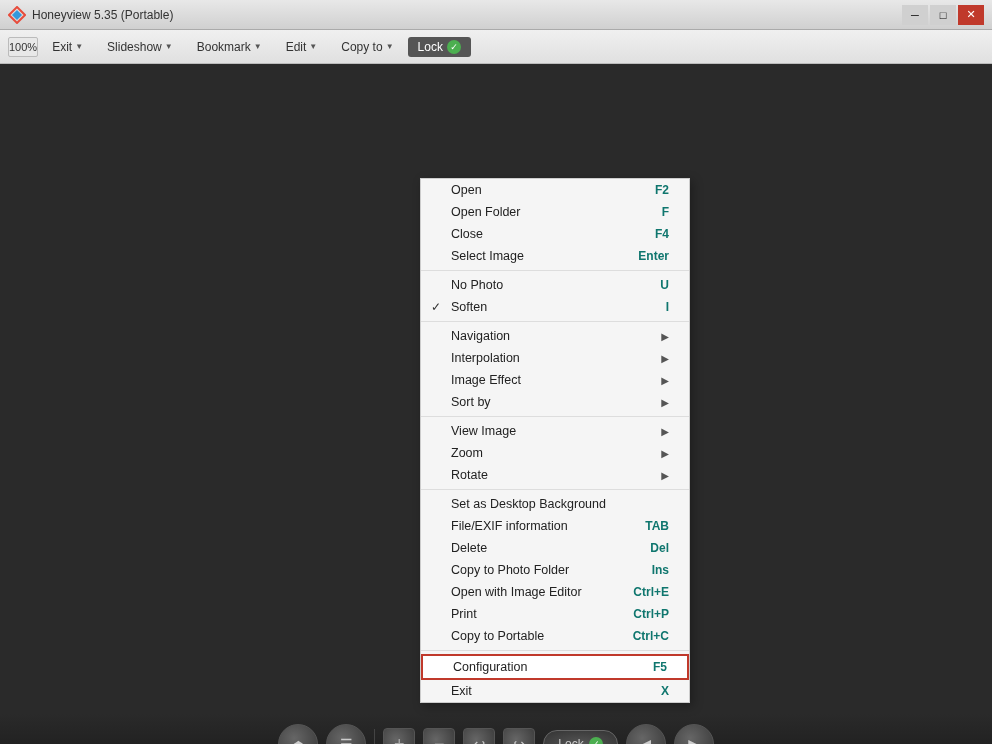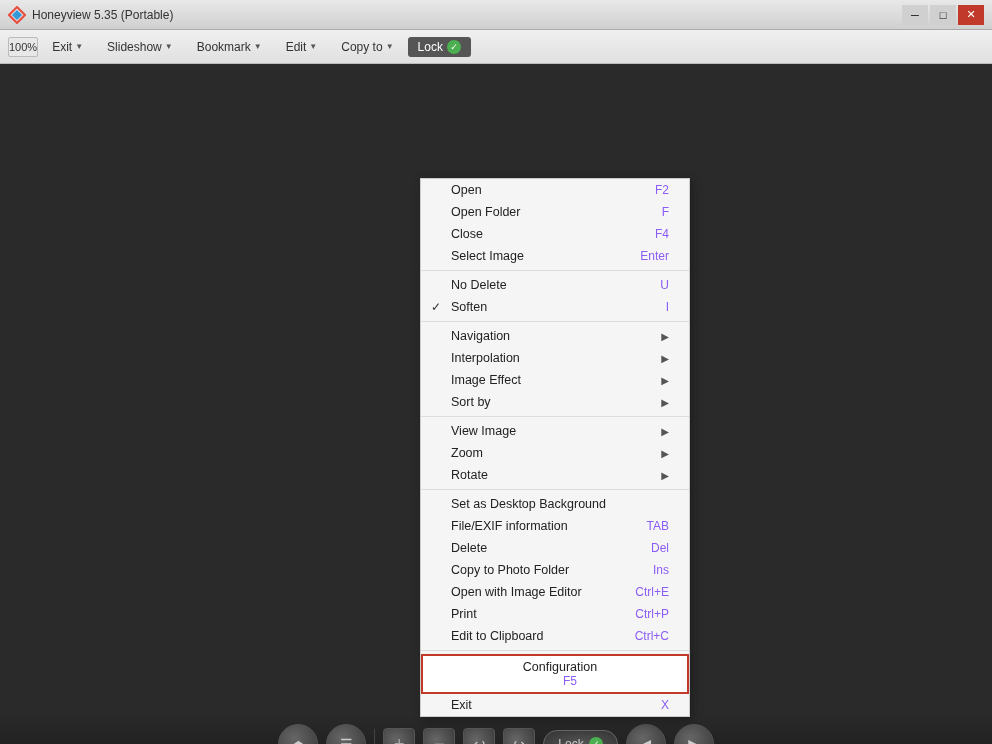--- a/index.html
+++ b/index.html
@@ -132,42 +132,42 @@
       position: relative;
       min-height: 22px;
     }
     .ctx-item .label {
       flex: 1;
       font-size: 12.5px;
       color: #222;
     }
     .ctx-item .shortcut {
       font-size: 12px;
-      color: #8b5cf6;
+      color: #0f766e;
       margin-left: 20px;
+      font-weight: bold;
     }
     .ctx-item .arrow {
       font-size: 10px;
       color: #555;
     }
     .ctx-item .checkmark {
       position: absolute;
       left: 10px;
       font-size: 12px;
       color: #333;
     }
     .ctx-separator {
       height: 1px;
       background: #ddd;
       margin: 3px 0;
     }
     .ctx-item.highlighted {
       border: 2px solid #c0392b;
       background: #fff;
-      flex-direction: column;
     }
     .ctx-item.highlighted .label {
       color: #222;
     }
 
     
     .bottom-toolbar {
       height: 60px;
       background: linear-gradient(to bottom, #2a2a2a, #1a1a1a);
       display: flex;
@@ -283,21 +283,21 @@
       <span class="label">Close</span>
       <span class="shortcut">F4</span>
     </div>
     <div class="ctx-item">
       <span class="label">Select Image</span>
       <span class="shortcut">Enter</span>
     </div>
     <div class="ctx-separator"></div>
 
     <div class="ctx-item">
-      <span class="label">No Delete</span>
+      <span class="label">No Photo</span>
       <span class="shortcut">U</span>
     </div>
     <div class="ctx-item">
       <span class="checkmark">✓</span>
       <span class="label">Soften</span>
       <span class="shortcut">I</span>
     </div>
     <div class="ctx-separator"></div>
 
     <div class="ctx-item">
@@ -349,21 +349,21 @@
     </div>
     <div class="ctx-item">
       <span class="label">Open with Image Editor</span>
       <span class="shortcut">Ctrl+E</span>
     </div>
     <div class="ctx-item">
       <span class="label">Print</span>
       <span class="shortcut">Ctrl+P</span>
     </div>
     <div class="ctx-item">
-      <span class="label">Edit to Clipboard</span>
+      <span class="label">Copy to Portable</span>
       <span class="shortcut">Ctrl+C</span>
     </div>
     <div class="ctx-separator"></div>
 
     <div class="ctx-item highlighted">
       <span class="label">Configuration</span>
       <span class="shortcut">F5</span>
     </div>
     <div class="ctx-item">
       <span class="label">Exit</span>

